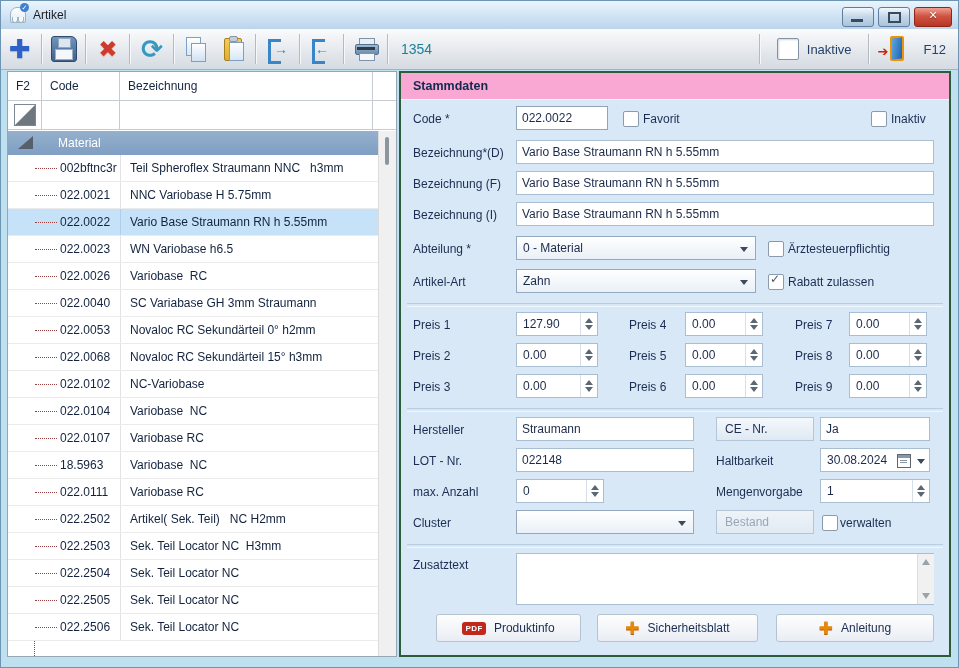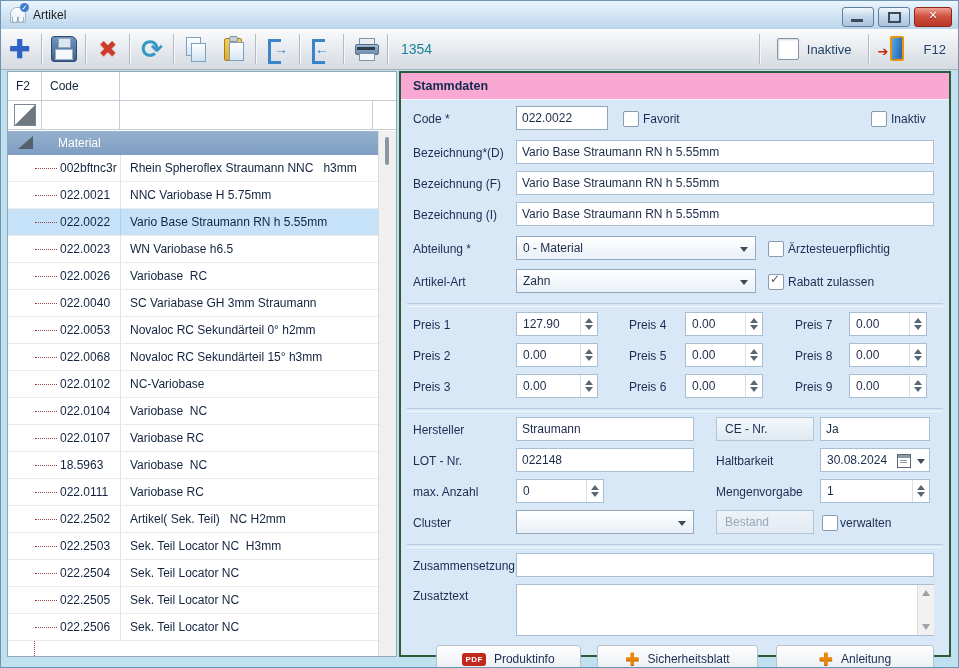--- a/index.html
+++ b/index.html
@@ -207,20 +207,21 @@
           <span class="leaf"></span>
         </span>
     </span>
     <span class="f12-label">F12</span>
   </div>
 
   <div class="lpanel">
     <div class="lhead">
       <span class="hc">F2</span>
       <span class="hc">Code</span>
+      <span class="hc">Bezeichnung</span>
       <span class="hc" style="border-right:none"></span>
     </div>
     <div class="lfilter">
       <span class="fc">
           <span class="filter-ico"></span>
         </span>
       <span class="fc"></span>
       <span class="fc"></span>
       <span class="fc" style="border-right:none"></span>
     </div>
@@ -228,21 +229,21 @@
       <div class="rows">
         <div class="grouprow">
           <span class="grp-tri"></span>
           <span class="grp-label">Material</span>
         </div>
         <div class="treeline"></div>
 
       <div class="r">
             <span></span>
             <span class="c-code">002bftnc3r</span>
-            <span class="c-name">Rhein Spheroflex Straumann NNC   h3mm</span>
+            <span class="c-name">Teil Spheroflex Straumann NNC   h3mm</span>
           </div>
           <div class="r">
             <span></span>
             <span class="c-code">022.0021</span>
             <span class="c-name">NNC Variobase H 5.75mm</span>
           </div>
           <div class="r sel">
             <span></span>
             <span class="c-code">022.0022</span>
             <span class="c-name">Vario Base Straumann RN h 5.55mm</span>
@@ -496,24 +497,20 @@
         <span class="cv"></span>
           <span class="arrow"></span>
       </span>
       <span class="flatbtn disabled" style="left:315px;width:98px">Bestand</span>
       <span class="cb" style="left:421px"></span>
       <span class="cblbl" style="left:439px">verwalten</span>
     </div>
 
     <div class="fsep"></div>
 
-    <div class="frow" style="margin-top:5px">
-      <span class="lbl">Zusammensetzung</span>
-      <input class="tin" style="left: 115px; width: 418px;" value="">
-    </div>
     <div class="frow" style="margin-top:5px;height:52px">
       <span class="lbl" style="top:12px">Zusatztext</span>
       <textarea class="ta" style="left: 115px; width: 418px; height: 52px;"></textarea>
       <span class="ta-scroll" style="left:516px">
           <span class="a-up"></span>
           <span class="a-dn"></span>
         </span>
     </div>
 
     <div class="frow" style="margin-top:9px;height:28px">

